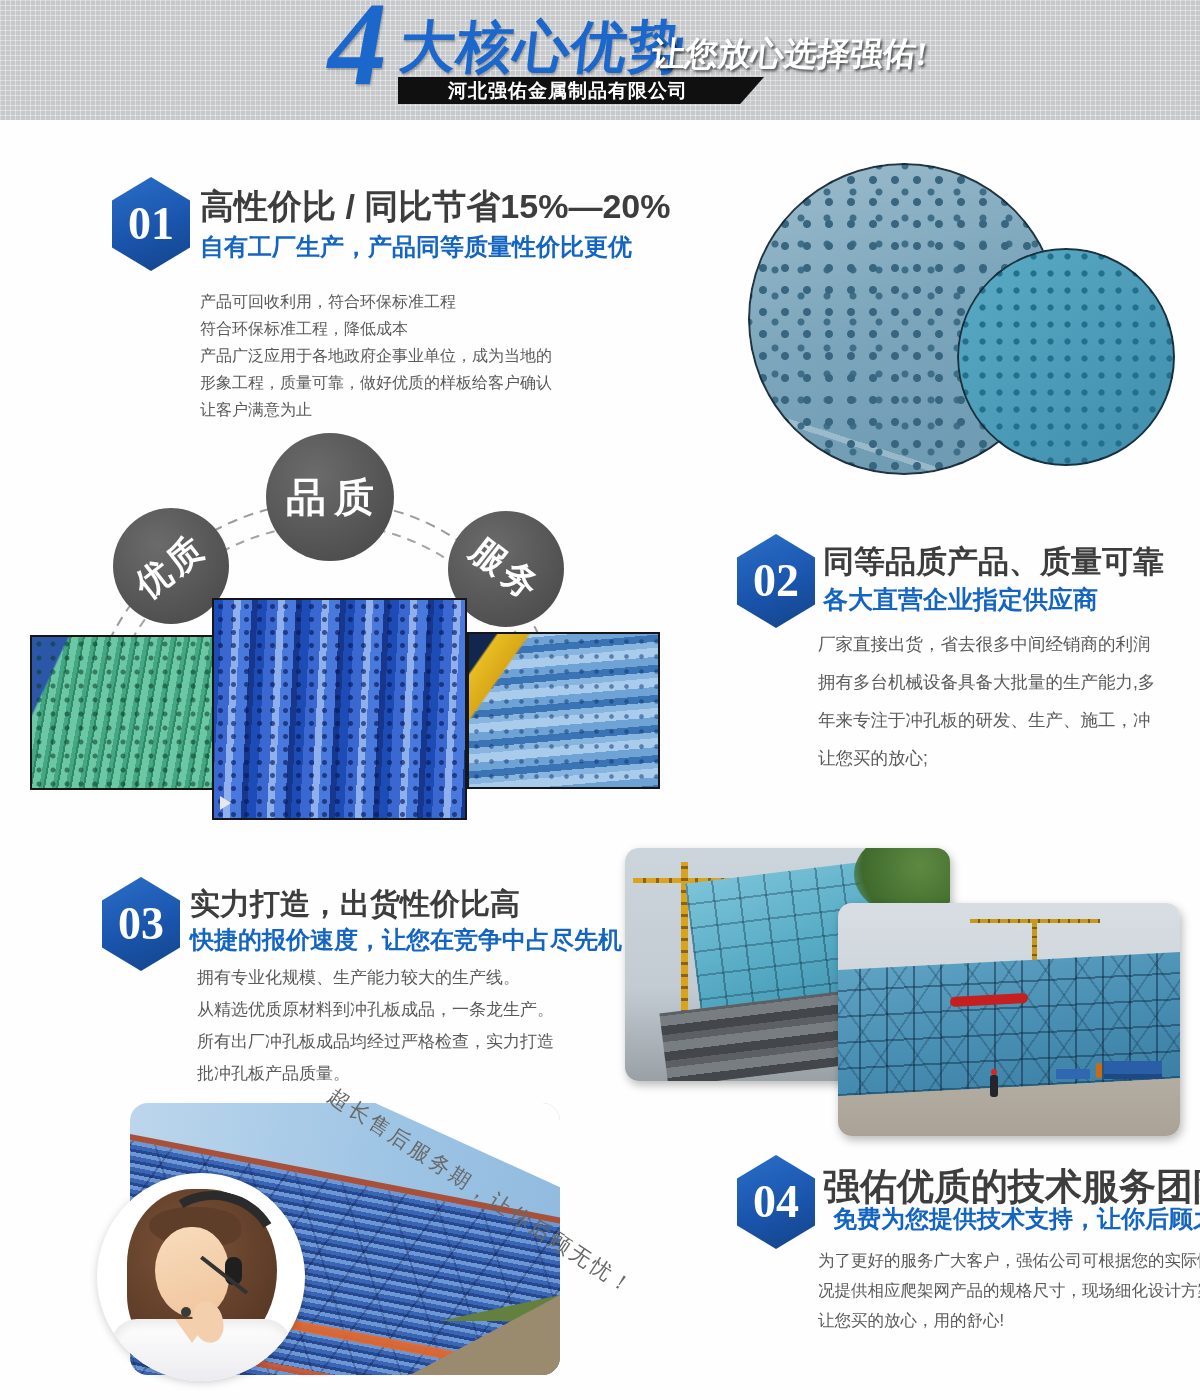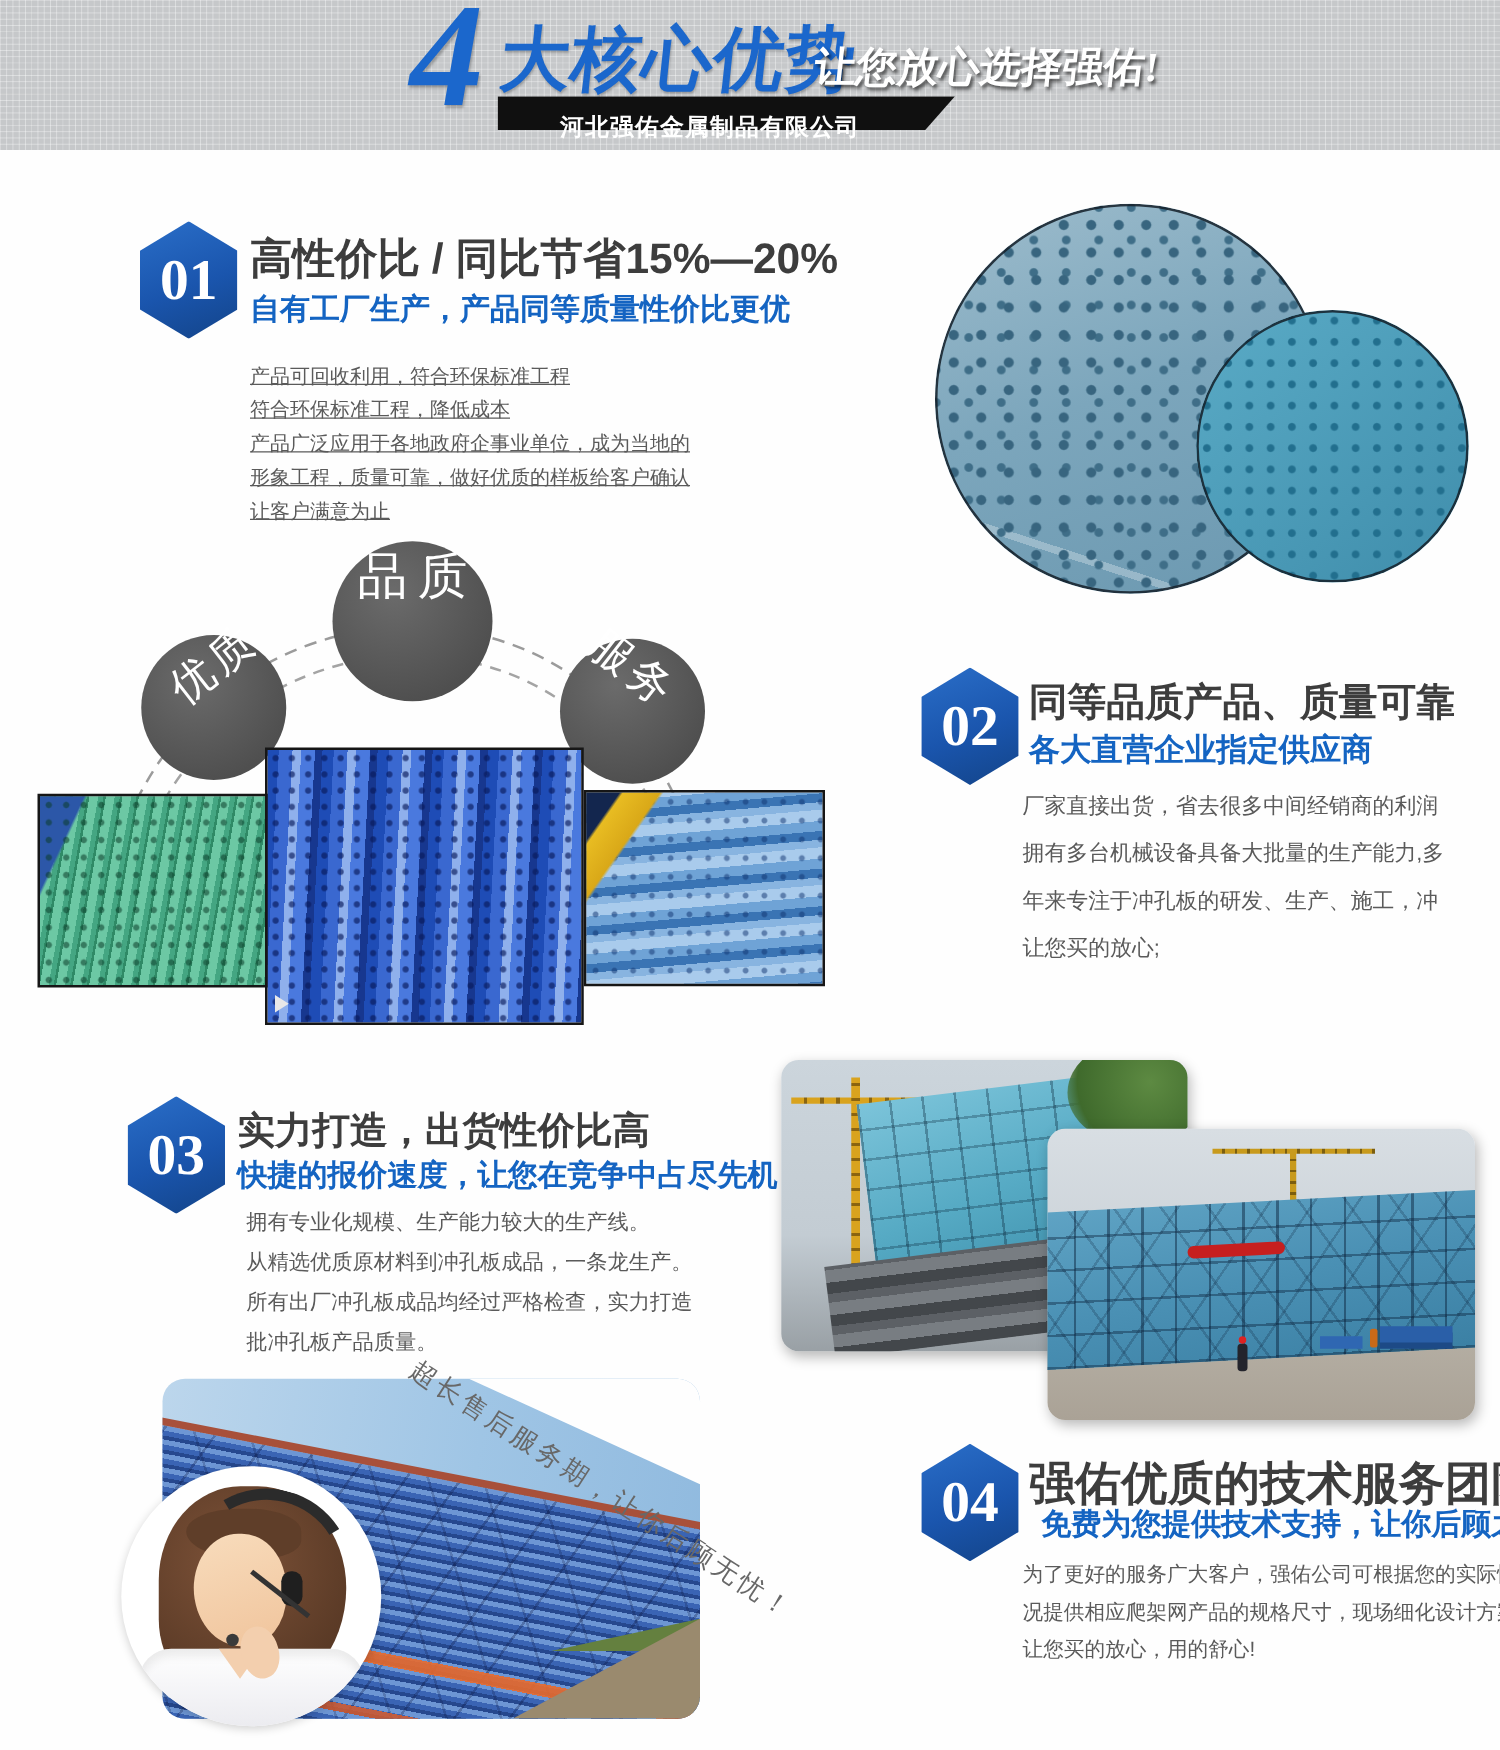--- a/index.html
+++ b/index.html
@@ -20,21 +20,21 @@
     text-shadow:1px 2px 2px rgba(0,0,0,.25);}
   .hdr-title{position:absolute;left:400px;top:10px;font-family:"Liberation Serif","DejaVu Serif",serif;
     font-size:56px;font-weight:bold;color:#1b67cc;transform:skewX(-6deg);letter-spacing:1px;
     text-shadow:1px 2px 2px rgba(0,0,0,.25);}
   .hdr-tagline{position:absolute;left:652px;top:32px;font-family:"Liberation Serif","DejaVu Serif",serif;
     font-size:33px;font-weight:bold;color:#ffffff;transform:skewX(-6deg);
     text-shadow:2px 2px 3px rgba(0,0,0,.65);}
   .hdr-bar{position:absolute;left:398px;top:77px;width:366px;height:27px;background:#101010;
     clip-path:polygon(0 0,100% 0,93.5% 100%,0 100%);}
   .hdr-company{position:absolute;left:398px;top:77px;width:340px;height:31px;line-height:27px;
-    text-align:center;color:#ffffff;font-size:19px;font-weight:bold;letter-spacing:1px;margin-top:12px;}
+    text-align:center;color:#ffffff;font-size:19px;font-weight:bold;letter-spacing:1px;}
 
   
   .hex{position:absolute;width:78px;height:94px;
     background:linear-gradient(160deg,#2a6ec8 0%,#1a55ad 55%,#134489 100%);
     clip-path:polygon(50% 0,100% 25%,100% 75%,50% 100%,0 75%,0 25%);
     color:#fff;font-family:"Liberation Serif","DejaVu Serif",serif;
     font-size:46px;font-weight:bold;text-align:center;line-height:94px;}
 
   
   .sec-title{position:absolute;color:#3d3d3d;font-weight:bold;white-space:nowrap;}
@@ -57,22 +57,22 @@
   .circ-small{left:957px;top:248px;width:218px;height:218px;
     background-color:#4d9cb8;
     background-image:
       radial-gradient(circle,#226f8e 2.6px,rgba(34,111,142,0) 3.6px),
       linear-gradient(140deg,#5aabc6 0%,#3f8dab 100%);
     background-size:17px 17px,100% 100%;z-index:4;}
 
   
   .qcircle{position:absolute;border-radius:50%;
     background:radial-gradient(circle at 38% 32%,#6b6b6b,#4f4f4f 75%);
-    display:flex;align-items:flex-start;justify-content:center;
-    color:#fff;font-weight:normal;z-index:5;}
+    display:flex;align-items:center;justify-content:center;
+    color:#fff;font-weight:bold;z-index:5;}
   .qc-left{left:113px;top:508px;width:116px;height:116px;font-size:35px;}
   .qc-left span{transform:rotate(-38deg);letter-spacing:4px;}
   .qc-center{left:266px;top:433px;width:128px;height:128px;font-size:40px;}
   .qc-center span{letter-spacing:8px;margin-left:8px;}
   .qc-right{left:448px;top:511px;width:116px;height:116px;font-size:35px;}
   .qc-right span{transform:rotate(38deg);letter-spacing:4px;}
   .arc-svg{position:absolute;left:0;top:0;z-index:2;pointer-events:none;}
 
   
   .pimg{position:absolute;border:2px solid #161616;box-sizing:border-box;}
@@ -189,21 +189,21 @@
     <div class="hdr-tagline">让您放心选择强佑!</div>
     <div class="hdr-bar"></div>
     <div class="hdr-company">河北强佑金属制品有限公司</div>
   </div>
 
   <div class="hex" style="left:112px;top:177px;">
     <span>01</span>
   </div>
   <div class="sec-title" style="left:200px;top:184px;font-size:34px;">高性价比 / 同比节省15%—20%</div>
   <div class="sec-sub" style="left:200px;top:231px;font-size:24px;">自有工厂生产，产品同等质量性价比更优</div>
-  <div class="sec-body" style="left:200px;top:288px;font-size:16px;line-height:27px;text-decoration:underline;">
+  <div class="sec-body" style="left:200px;top:288px;font-size:16px;line-height:27px;">
     <div>产品可回收利用，符合环保标准工程</div>
     <div>符合环保标准工程，降低成本</div>
     <div>产品广泛应用于各地政府企事业单位，成为当地的</div>
     <div>形象工程，质量可靠，做好优质的样板给客户确认</div>
     <div>让客户满意为止</div>
   </div>
 
   <div class="circ circ-big"></div>
   <div class="circ circ-small"></div>
 

